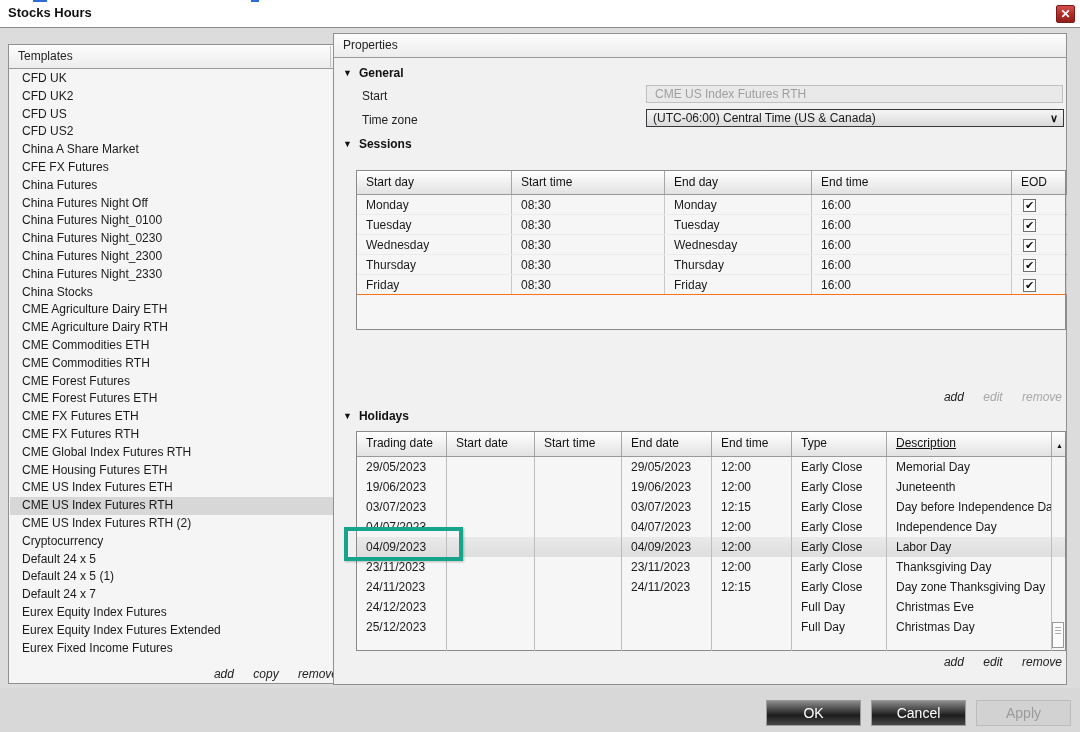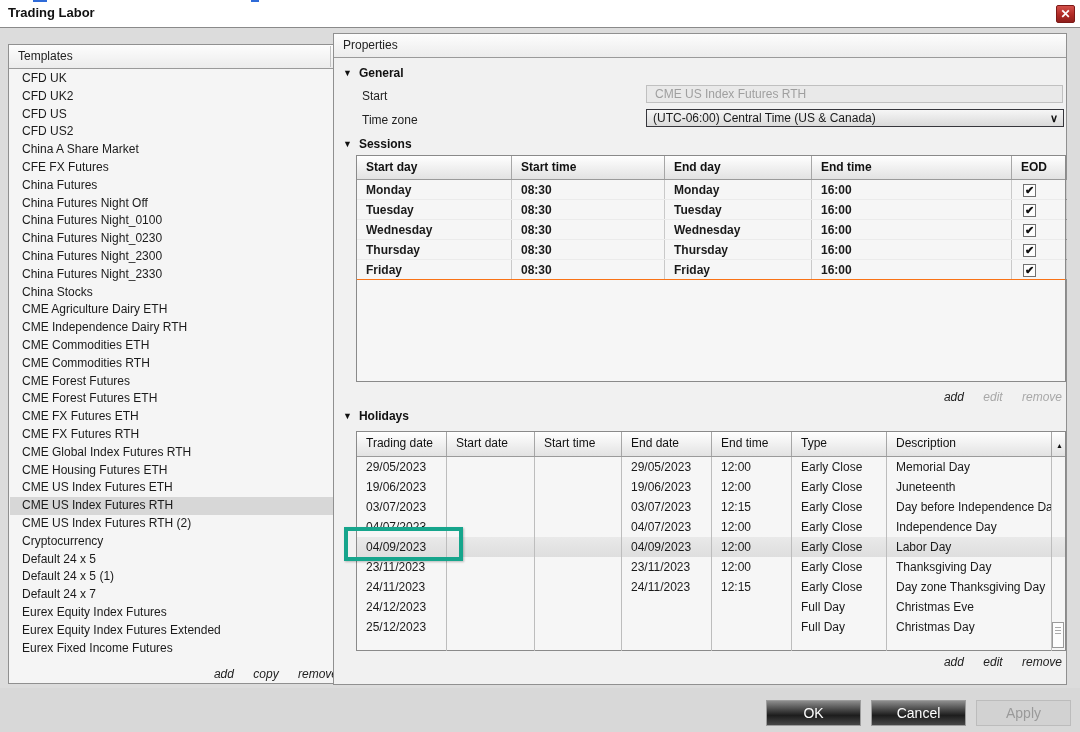--- a/index.html
+++ b/index.html
@@ -46,21 +46,21 @@
 
   
   .tbl { position:absolute; background:#f6f6f6; border:1px solid #8a8a8a; }
   .tbl-header { display:flex; height:24px; background:linear-gradient(180deg,#ffffff,#e2e2e2); border-bottom:1px solid #9a9a9a; }
   .tbl-header .cell { line-height:23px; padding-left:9px; border-right:1px solid #a6a6a6; white-space:nowrap; overflow:hidden; color:#111; }
   .tbl-header .cell:last-child { border-right:none; }
   .t-row { display:flex; height:20px; }
   .t-row .cell { line-height:20px; padding-left:9px; white-space:nowrap; overflow:hidden; border-right:1px solid #bdbdbd; position:relative; }
   .t-row .cell:last-child { border-right:none; }
 
-  .sessions-table { left:22px; top:121px; width:710px; height:227px;font-weight:bold; }
+  .sessions-table { left:22px; top:136px; width:710px; height:160px; }
   .sessions-table .t-row { border-bottom:1px solid #ebebeb; }
   .sessions-table .t-row:last-of-type { border-bottom:1px solid #f97316;justify-content:space-between; }
   .sessions-table .t-row .cell { border-right:1px solid #c9c9c9; }
 
   .holidays-table { left:22px; top:397px; width:710px; height:220px; }
   .holidays-table .tbl-header { height:25px; }
   .holidays-body { position:relative; height:194px; }
   .filler-row { height:100%; }
   .filler-row .cell { height:100%; }
 
@@ -92,21 +92,21 @@
   .btn.apply { left:976px; color:#9a9a9a; background:#d2d2d2; border:1px solid #bcbcbc; }
 </style>
 </head>
 <body>
 
 <div class="dialog">
 
   <div class="titlebar">
     <span class="blue-sliver" style="left:33px;width:14px;"></span>
     <span class="blue-sliver" style="left:251px;width:8px;"></span>
-    <span class="title">Trading Labor</span>
+    <span class="title">Stocks Hours</span>
     <span class="close-btn">✕</span>
   </div>
 
   <div class="panel templates-panel">
     <div class="panel-header">
       <span>Templates</span>
       <span class="spinner">
         <span>▲</span>
         <span>▼</span>
       </span>
@@ -119,21 +119,21 @@
         <div class="tpl-row">China A Share Market</div>
         <div class="tpl-row">CFE FX Futures</div>
         <div class="tpl-row">China Futures</div>
         <div class="tpl-row">China Futures Night Off</div>
         <div class="tpl-row">China Futures Night_0100</div>
         <div class="tpl-row">China Futures Night_0230</div>
         <div class="tpl-row">China Futures Night_2300</div>
         <div class="tpl-row">China Futures Night_2330</div>
         <div class="tpl-row">China Stocks</div>
         <div class="tpl-row">CME Agriculture Dairy ETH</div>
-        <div class="tpl-row">CME Independence Dairy RTH</div>
+        <div class="tpl-row">CME Agriculture Dairy RTH</div>
         <div class="tpl-row">CME Commodities ETH</div>
         <div class="tpl-row">CME Commodities RTH</div>
         <div class="tpl-row">CME Forest Futures</div>
         <div class="tpl-row">CME Forest Futures ETH</div>
         <div class="tpl-row">CME FX Futures ETH</div>
         <div class="tpl-row">CME FX Futures RTH</div>
         <div class="tpl-row">CME Global Index Futures RTH</div>
         <div class="tpl-row">CME Housing Futures ETH</div>
         <div class="tpl-row">CME US Index Futures ETH</div>
         <div class="tpl-row selected">CME US Index Futures RTH</div>
@@ -230,21 +230,21 @@
       <span class="tri">▼</span><span>Holidays</span>
     </div>
     <div class="tbl holidays-table">
       <div class="tbl-header" id="holidays-head">
           <div class="cell" style="width: 90px; flex: 0 0 90px;">Trading date</div>
           <div class="cell" style="width: 88px; flex: 0 0 88px;">Start date</div>
           <div class="cell" style="width: 87px; flex: 0 0 87px;">Start time</div>
           <div class="cell" style="width: 90px; flex: 0 0 90px;">End date</div>
           <div class="cell" style="width: 80px; flex: 0 0 80px;">End time</div>
           <div class="cell" style="width: 95px; flex: 0 0 95px;">Type</div>
-          <div class="cell" style="width: 165px; flex: 0 0 165px;">Description</div>
+          <div class="cell" style="width: 165px; flex: 0 0 165px; text-decoration: underline;">Description</div>
           <div class="cell scroll-cell" style="width: 15px; flex: 0 0 15px;">
             <span>▲</span>
           </div>
         </div>
       <div class="holidays-body" id="holidays-body">
           <div class="t-row">
             <div class="cell" style="width: 90px; flex: 0 0 90px;">29/05/2023</div>
             <div class="cell" style="width: 88px; flex: 0 0 88px;"></div>
             <div class="cell" style="width: 87px; flex: 0 0 87px;"></div>
             <div class="cell" style="width: 90px; flex: 0 0 90px;">29/05/2023</div>

